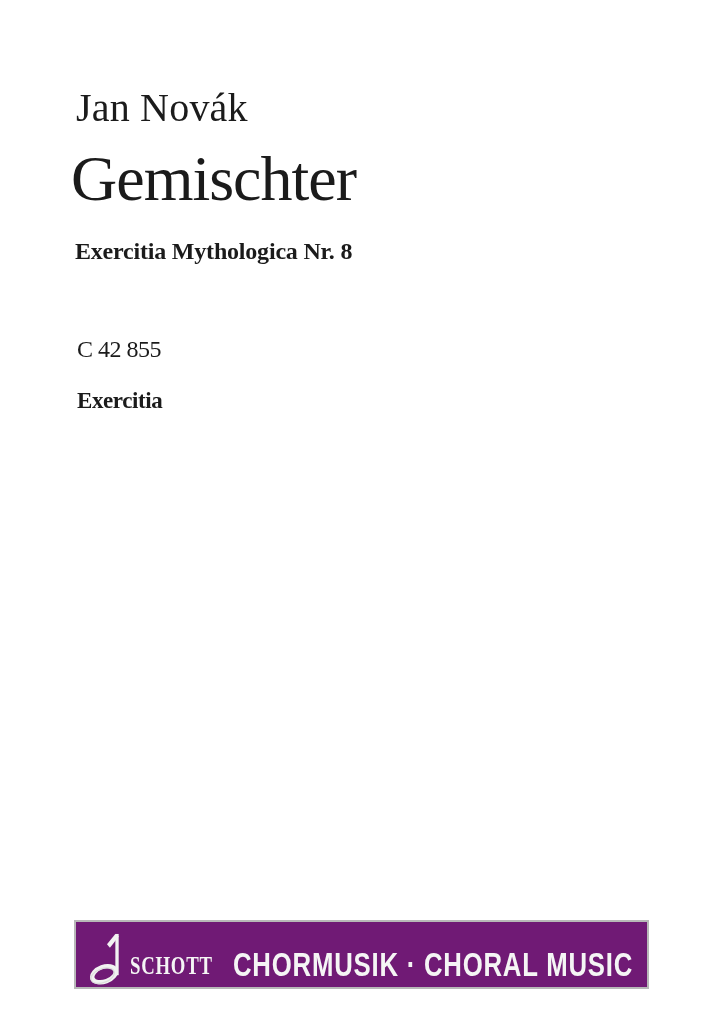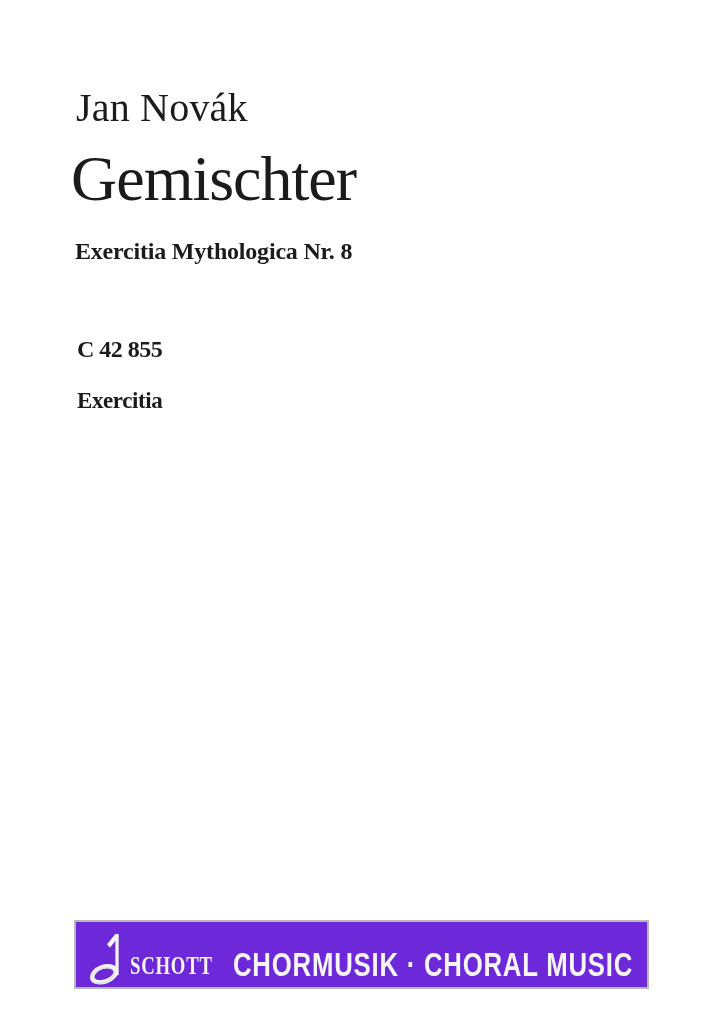--- a/index.html
+++ b/index.html
@@ -43,42 +43,42 @@
     line-height: 1.1;
     letter-spacing: -0.2px;
     white-space: nowrap;
     margin-top: 19px;
   }
   .catalog {
     position: absolute;
     left: 77px;
     top: 337px;
     font-size: 24px;
-    font-weight: bold;
+    font-weight: normal;
     letter-spacing: -0.5px;
     line-height: 1;
     white-space: nowrap;
   }
   .instr-block {
     position: absolute;
     left: 77px;
     top: 388px;
     font-size: 23px;
     font-weight: bold;
     line-height: 26px;
     letter-spacing: -0.4px;
     white-space: nowrap;
   }
   .footer-bar {
     position: absolute;
     left: 76px;
     top: 922px;
     width: 571px;
     height: 65px;
-    background: #6d28d9;
+    background: #701a75;
     box-shadow: 0 0 0 2px #b8b8b8;
   }
   .note-logo {
     position: absolute;
     left: 13px;
     top: 10px;
     width: 36px;
     height: 53px;
   }
   .publisher {

